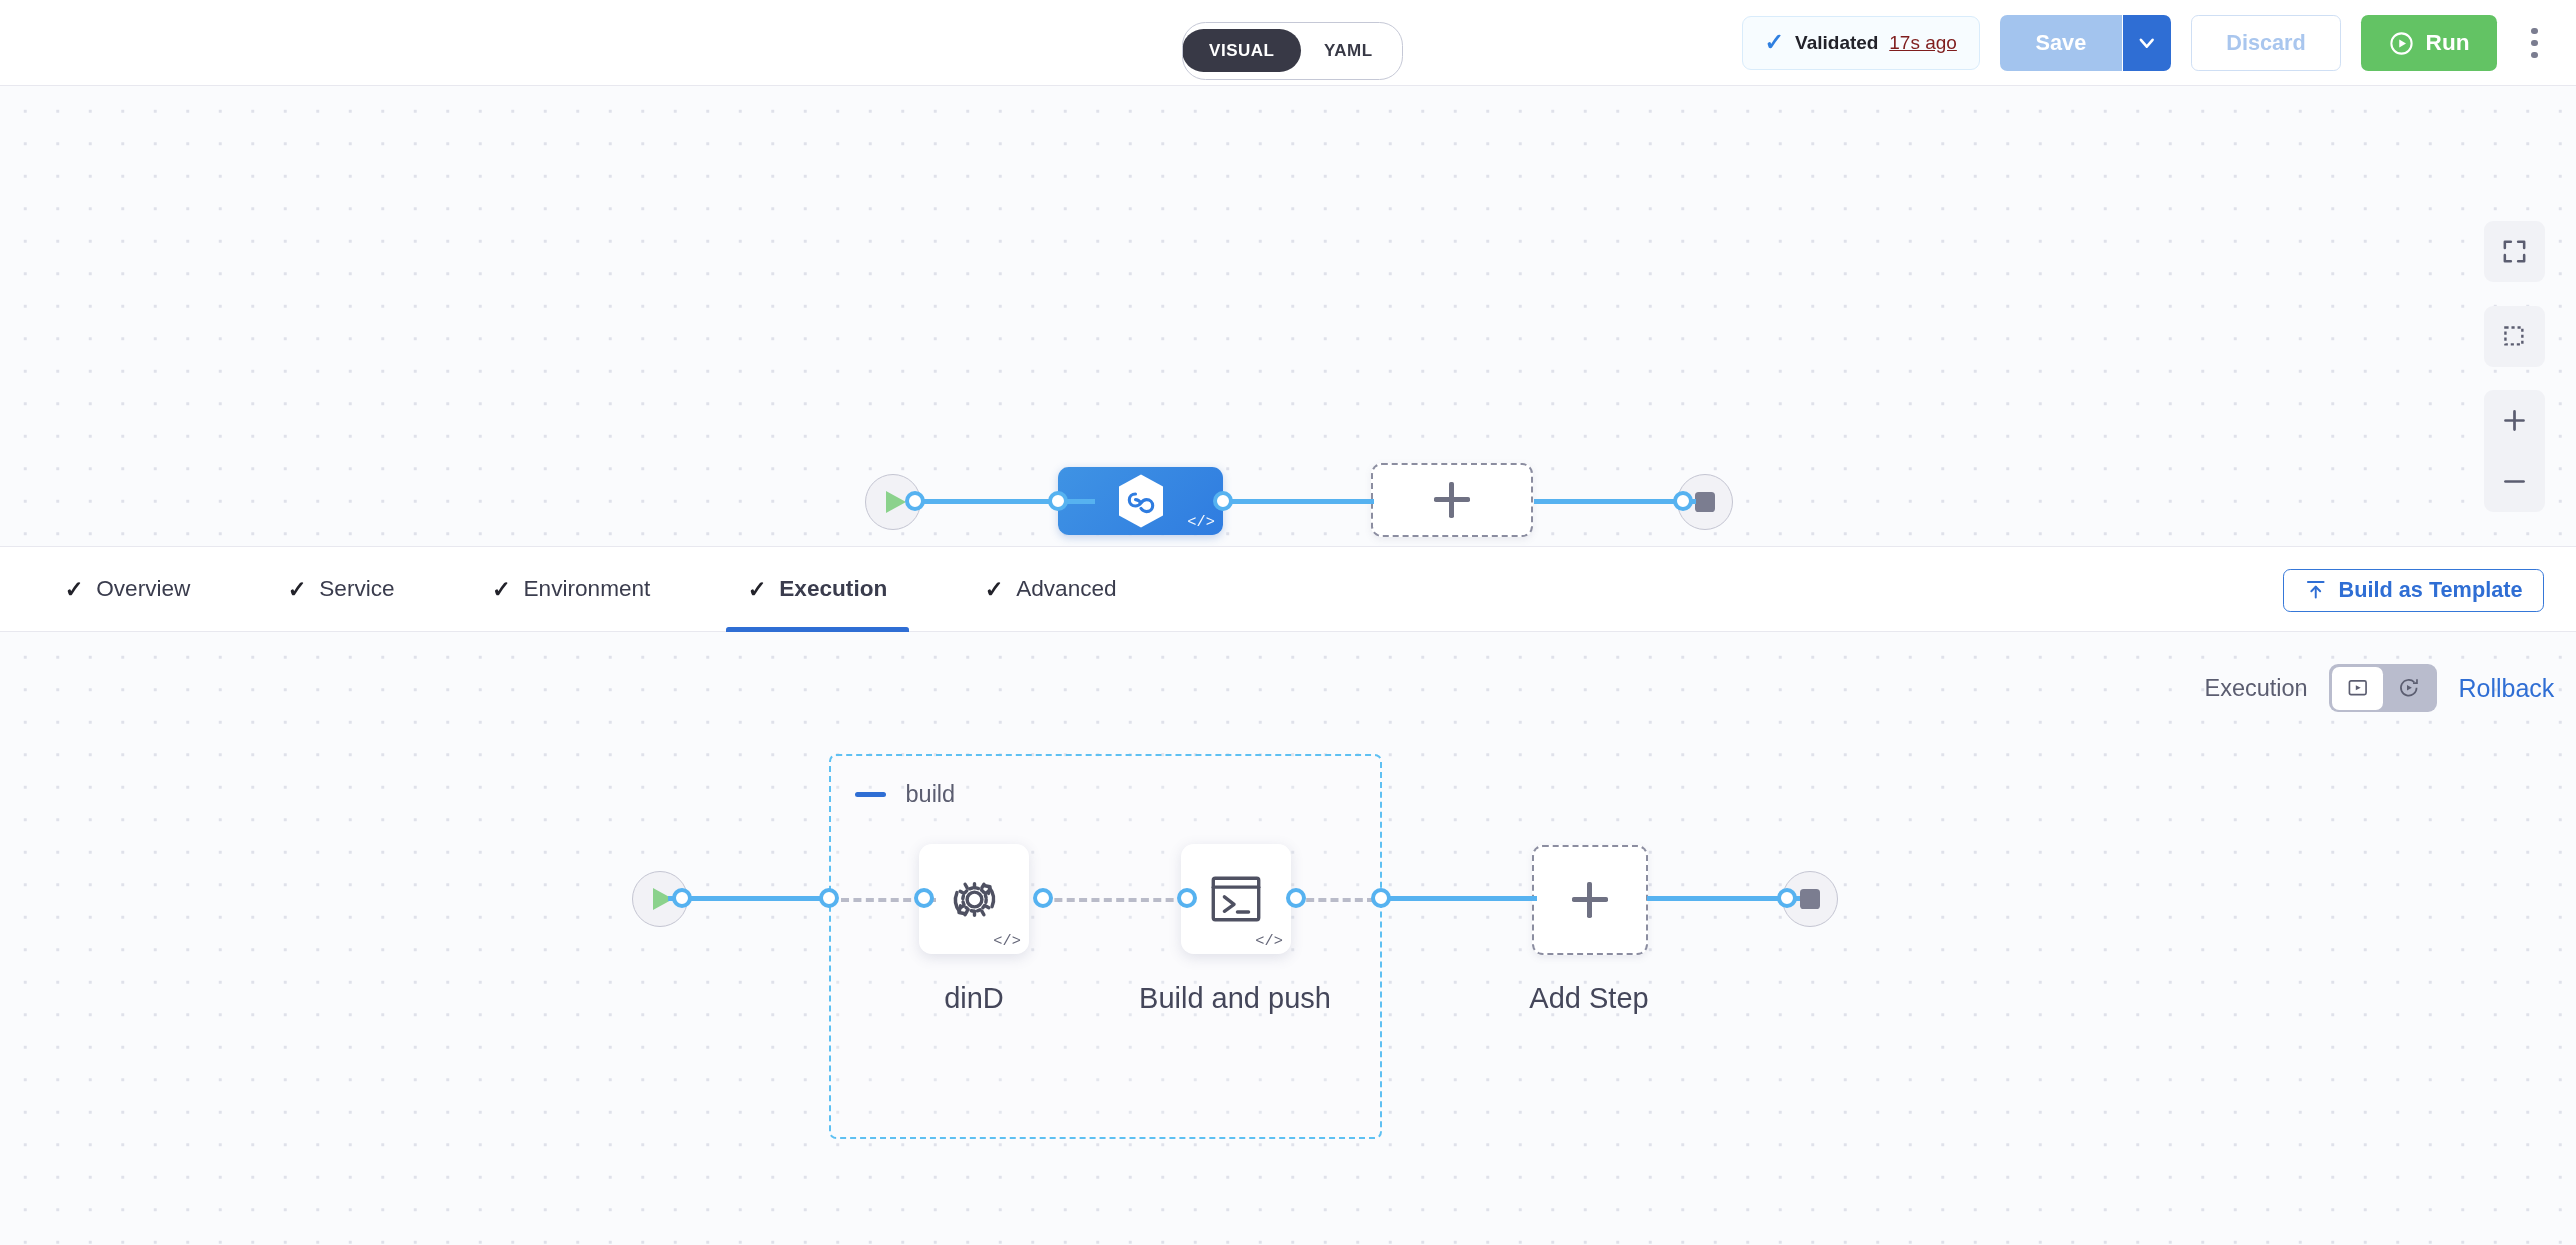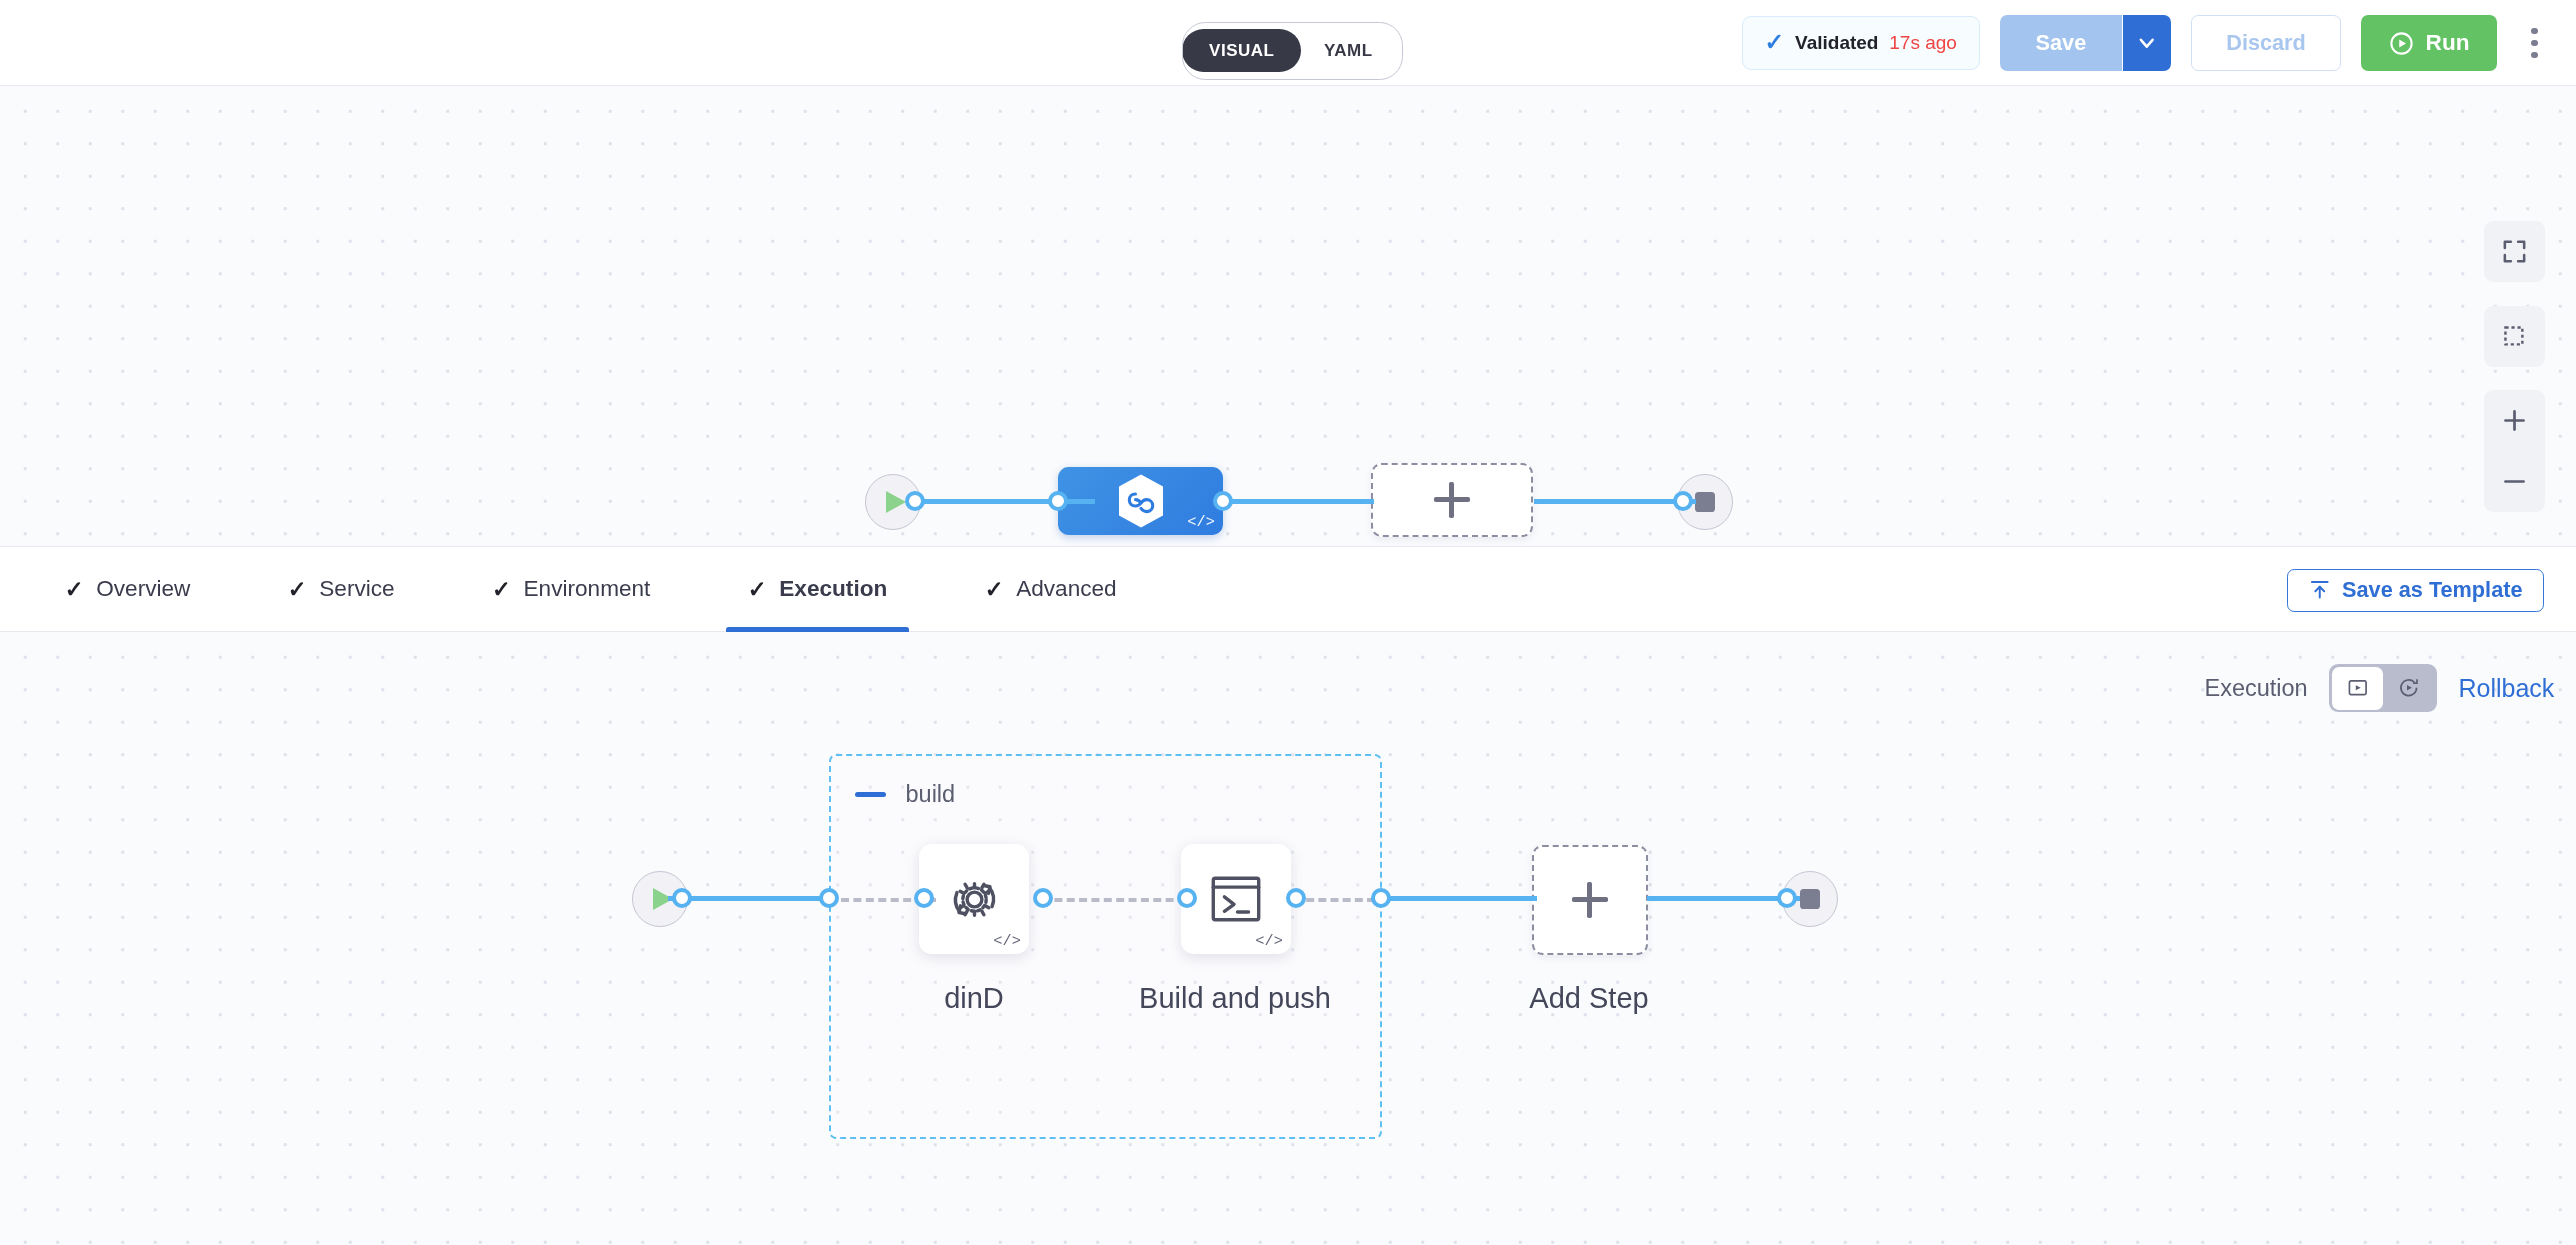--- a/index.html
+++ b/index.html
@@ -46,21 +46,21 @@
     display: flex; align-items: center; gap: 20px;
   }
   .validated-badge {
     display: flex; align-items: center; gap: 10.8px;
     border: 0.9px solid #d9ecfb; background: #f7fcff;
     border-radius: 9px; height: 54px; padding: 0 21.7px;
     font-size: 19px; white-space: nowrap;
   }
   .validated-badge .chk { color: #2f7fe0; font-size: 23.5px; font-weight: bold; line-height: 1; }
   .validated-badge .v-label { color: #22222a; font-weight: bold; }
-  .validated-badge .v-time { color: #ef4444; }
+  .validated-badge .v-time { color: #7f1d1d; text-decoration: underline; }
 
   .save-group { display: flex; height: 56px; border-radius: 7.2px; overflow: hidden; }
   .save-btn {
     background: #a3c4ee; color: #ffffff; font-size: 21.7px; font-weight: bold;
     padding: 0 36px; display: flex; align-items: center; border: none; cursor: pointer;
     font-family: inherit;
   }
   .save-caret {
     background: #2f6ed4; color: #ffffff; width: 49px;
     display: flex; align-items: center; justify-content: center; cursor: pointer;
@@ -359,21 +359,21 @@
     </div>
   </div>
   <button class="save-template-btn">
     <span>
       <svg width="23.5" height="23.5" viewBox="0 0 24 24" fill="none" stroke="#2f6ed4" stroke-width="2" stroke-linecap="round" stroke-linejoin="round">
         <path d="M4 4h16"></path>
           <path d="M12 20V9"></path>
           <polyline points="7.5,13.5 12,9 16.5,13.5"></polyline>
       </svg>
     </span>
-    <span>Save as Template</span>
+    <span>Build as Template</span>
   </button>
 </div>
 
 <div class="exec-canvas dotgrid">
 
   <div class="exec-switch-row">
     <span class="exec-label">Execution</span>
     <div class="mini-toggle">
       <div class="mt on">
         <svg width="23.5" height="23.5" viewBox="0 0 24 24" fill="none" stroke="#5b5d70" stroke-width="1.7">

